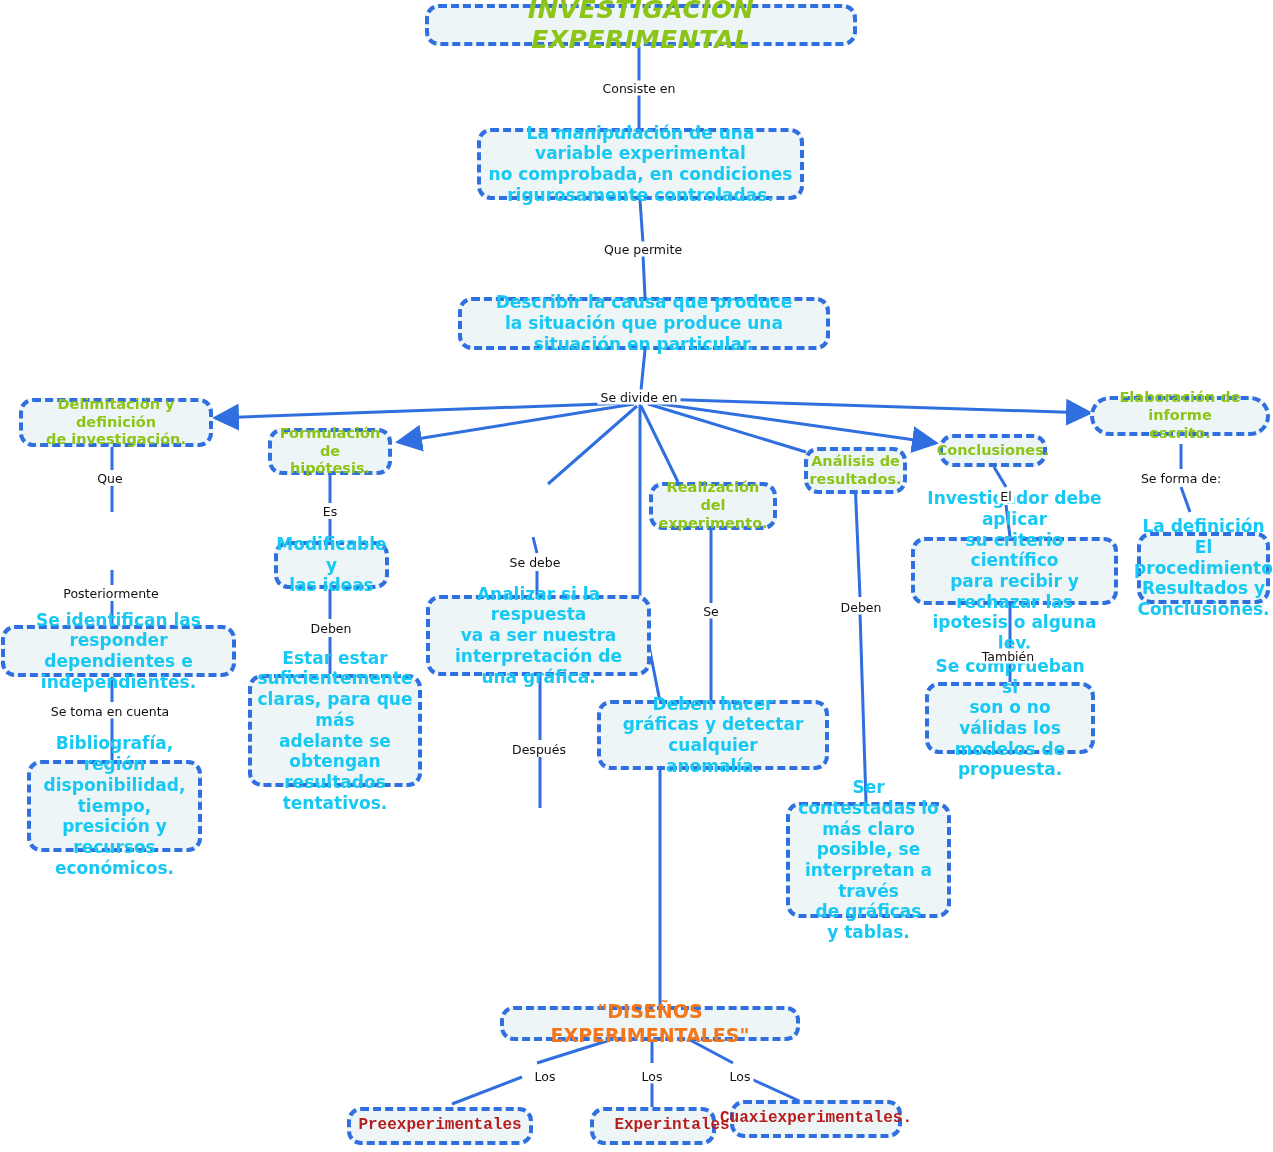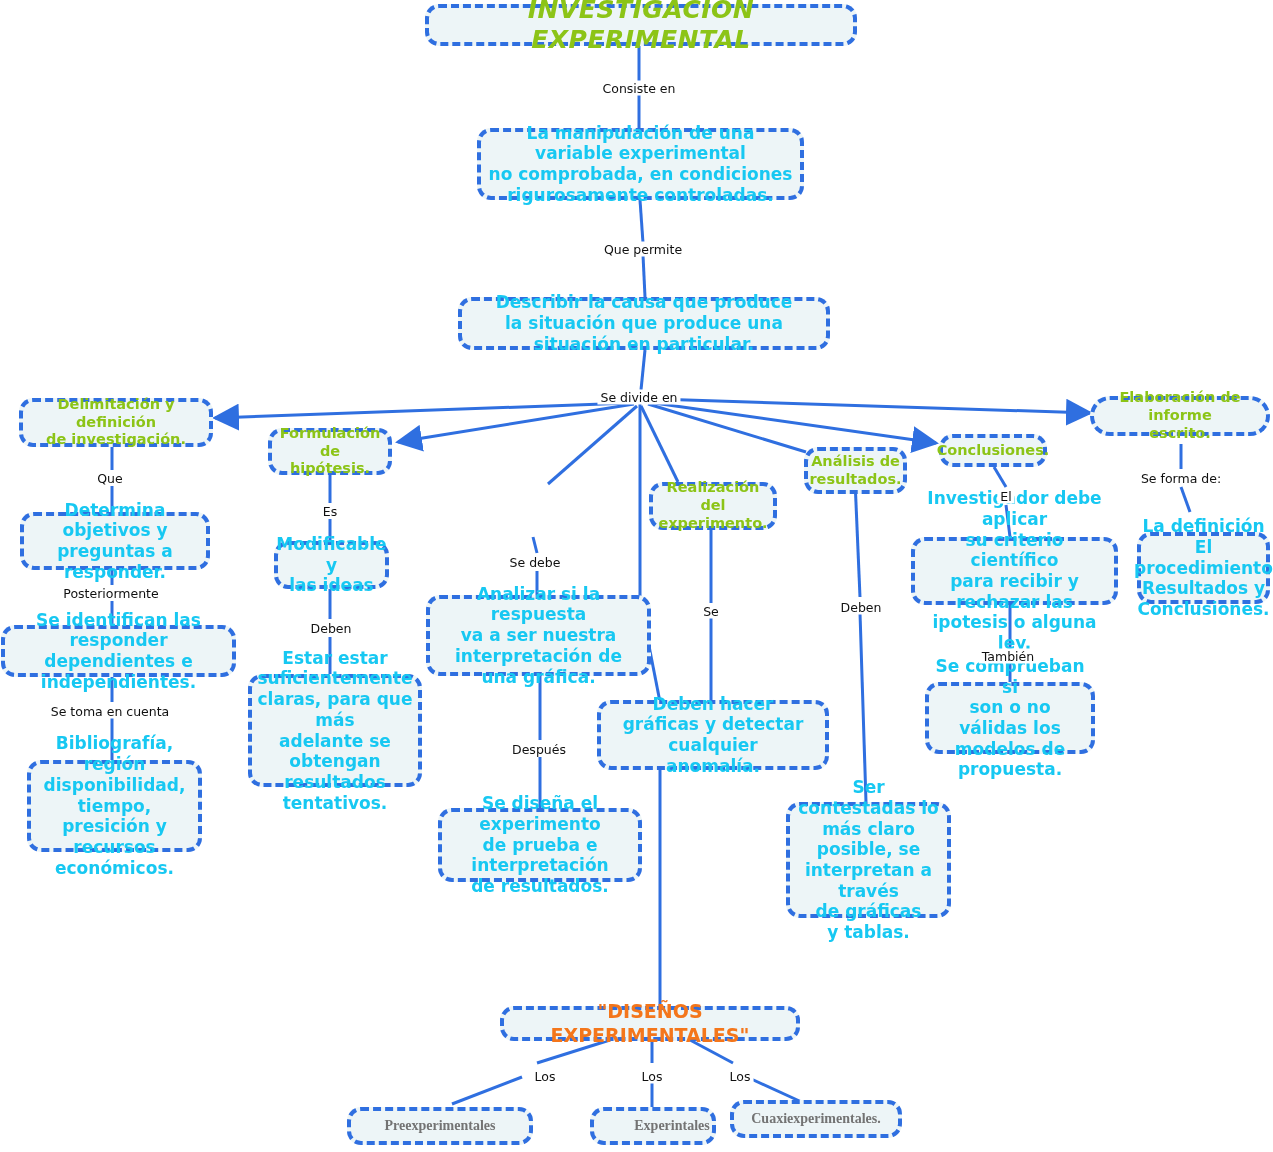--- a/index.html
+++ b/index.html
@@ -32,22 +32,22 @@
   }
   .t-cyan{
     color:#17c8f2;font-weight:bold;
     font-family:"DejaVu Sans",sans-serif;font-size:17px;
   }
   .t-orange{
     color:#f4761b;font-weight:bold;
     font-family:"DejaVu Sans",sans-serif;font-size:19px;
   }
   .t-orange-s{
-    color:#737373;font-weight:bold;
-    font-family:Liberation Serif, serif;font-size:14px;
+    color:#b91c1c;font-weight:bold;
+    font-family:Liberation Mono, monospace;font-size:16px;
   }
 
   .linklabel{
     position:absolute;
     color:#101010;
     font-family:"DejaVu Sans",sans-serif;
     font-size:12.5px;
     background:#ffffff;
     padding:0 3px;
     white-space:nowrap;
@@ -140,24 +140,20 @@
 
   <div class="node" style="left:458px;top:297px;width:372px;height:53px;">
     <span class="t-cyan">Describir la causa que produce
 la situación que produce una situación en particular.</span>
   </div>
 
   <div class="node" style="left:19px;top:398px;width:194px;height:49px;">
     <span class="t-green">Delimitación y definición
 de investigación.</span>
   </div>
-  <div class="node" style="left:20px;top:512px;width:190px;height:58px;">
-    <span class="t-cyan">Determina objetivos y
-preguntas a responder.</span>
-  </div>
   <div class="node" style="left:1px;top:625px;width:235px;height:52px;">
     <span class="t-cyan">Se identifican las responder
 dependientes e independientes.</span>
   </div>
   <div class="node" style="left:27px;top:760px;width:175px;height:92px;">
     <span class="t-cyan">Bibliografía, región
 disponibilidad, tiempo,
 presición y recursos
 económicos.</span>
   </div>
@@ -176,25 +172,20 @@
 claras, para que más
 adelante se obtengan
 resultados tentativos.</span>
   </div>
 
   <div class="node" style="left:426px;top:595px;width:225px;height:81px;">
     <span class="t-cyan">Analizar si la respuesta
 va a ser nuestra
 interpretación de una gráfica.</span>
   </div>
-  <div class="node" style="left:438px;top:808px;width:204px;height:74px;">
-    <span class="t-cyan">Se diseña el experimento
-de prueba e interpretación
-de resultados.</span>
-  </div>
 
   <div class="node" style="left:649px;top:482px;width:128px;height:48px;">
     <span class="t-green">Realización del
 experimento.</span>
   </div>
   <div class="node" style="left:597px;top:700px;width:232px;height:70px;">
     <span class="t-cyan">Deben hacer
 gráficas y detectar cualquier
 anomalía.</span>
   </div>

